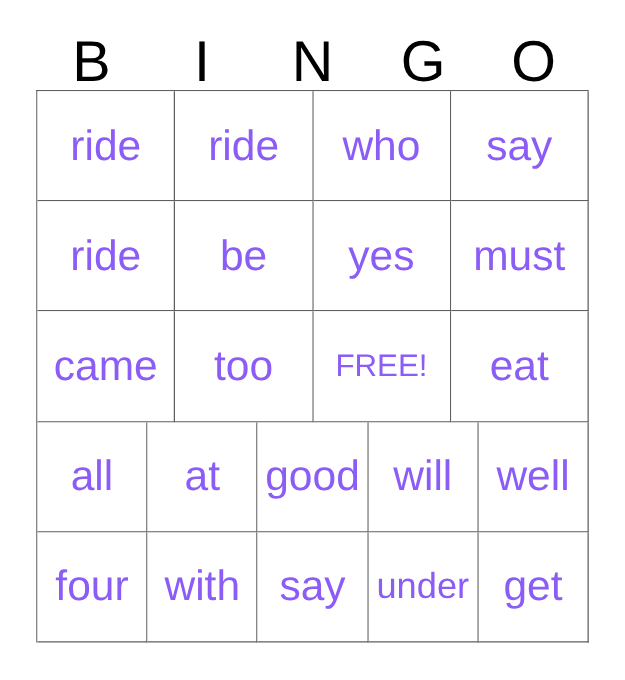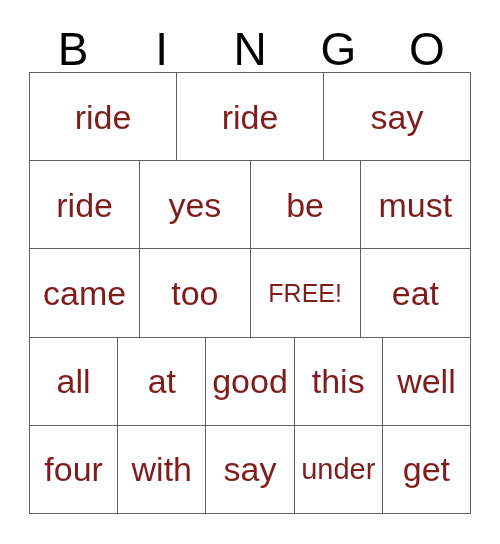--- a/index.html
+++ b/index.html
@@ -70,21 +70,21 @@
     align-items: center;
     justify-content: center;
     overflow: hidden;
     background: #ffffff;
   }
   .cell-text {
     font-size: 34px;
     line-height: 38px;
     white-space: nowrap;
     text-align: center;
-    color: #7f1d1d;
+    color: #8b5cf6;
   }
   
   .cell-text.fit-small {
     font-size: 25px;
     line-height: 28px;
   }
   .cell-text.fit-medium {
     font-size: 29px;
     line-height: 32px;
   }
@@ -105,33 +105,36 @@
   <div id="grid">
 
     <div class="grid-row">
       <div class="grid-cell">
           <span class="cell-text">ride</span>
         </div>
       <div class="grid-cell">
           <span class="cell-text">ride</span>
         </div>
       <div class="grid-cell">
+          <span class="cell-text">who</span>
+        </div>
+      <div class="grid-cell">
           <span class="cell-text">say</span>
         </div>
     </div>
 
     <div class="grid-row">
       <div class="grid-cell">
           <span class="cell-text">ride</span>
         </div>
       <div class="grid-cell">
-          <span class="cell-text">yes</span>
+          <span class="cell-text">be</span>
         </div>
       <div class="grid-cell">
-          <span class="cell-text">be</span>
+          <span class="cell-text">yes</span>
         </div>
       <div class="grid-cell">
           <span class="cell-text">must</span>
         </div>
     </div>
 
     <div class="grid-row">
       <div class="grid-cell">
           <span class="cell-text">came</span>
         </div>
@@ -150,21 +153,21 @@
       <div class="grid-cell">
           <span class="cell-text">all</span>
         </div>
       <div class="grid-cell">
           <span class="cell-text">at</span>
         </div>
       <div class="grid-cell">
           <span class="cell-text">good</span>
         </div>
       <div class="grid-cell">
-          <span class="cell-text">this</span>
+          <span class="cell-text">will</span>
         </div>
       <div class="grid-cell">
           <span class="cell-text">well</span>
         </div>
     </div>
 
     <div class="grid-row">
       <div class="grid-cell">
           <span class="cell-text">four</span>
         </div>

